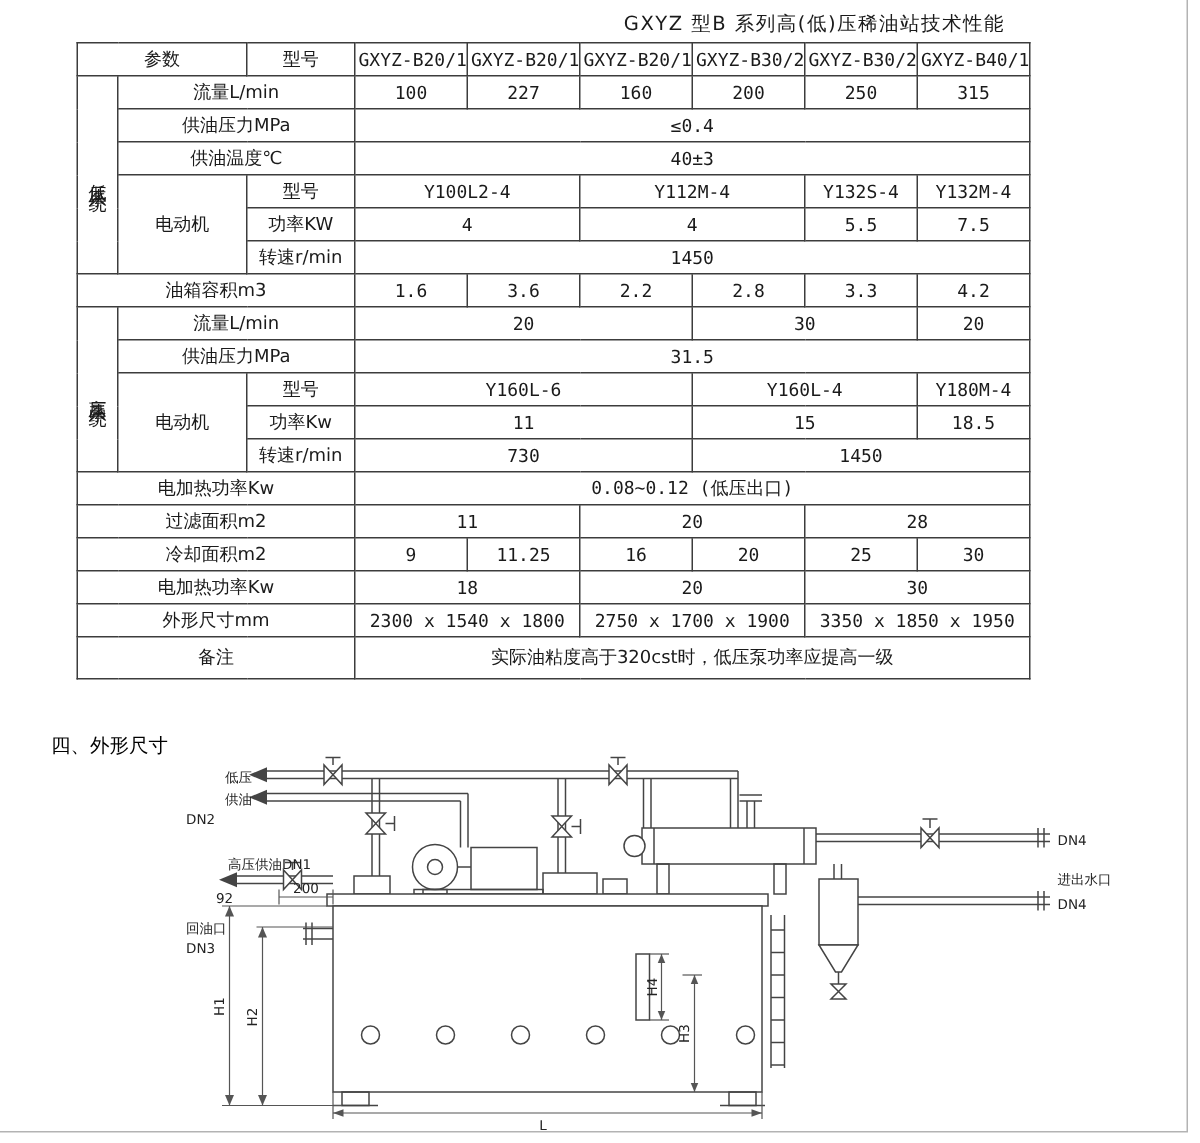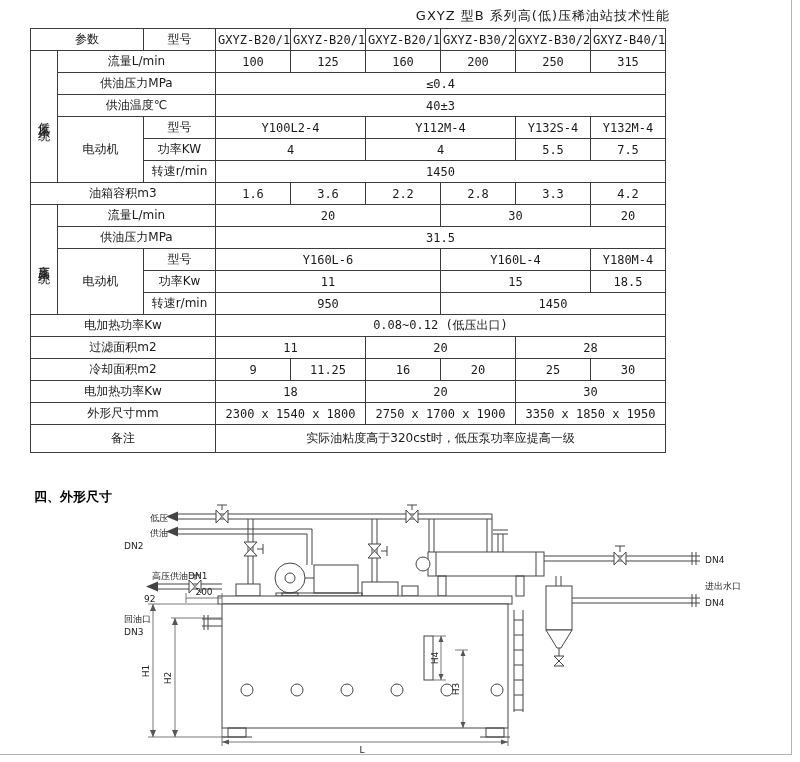--- a/index.html
+++ b/index.html
@@ -1,21 +1,21 @@
 <!DOCTYPE html>
 <html><head>
 <meta charset="utf-8">
 <style>
   html,body{margin:0;padding:0;background:#fff;}
   #page{position:relative;width:800px;height:762px;background:#fff;
         font-family:"DejaVu Sans",sans-serif;color:#1a1a1a;overflow:hidden;}
   .title{position:absolute;left:35px;top:7px;width:635px;text-align:right;
          font-size:13px;letter-spacing:1px;}
-  .sec-heading{position:absolute;left:34px;top:488px;font-size:13px;font-weight:bold;color:#000;}
-  table.spec{border-collapse:collapse;table-layout:fixed;position:absolute;left:30px;top:28px;width:635px;border-radius:26px;}
+  .sec-heading{position:absolute;left:34px;top:488px;font-size:13px;font-weight:normal;color:#000;}
+  table.spec{border-collapse:collapse;table-layout:fixed;position:absolute;left:51px;top:28px;width:635px;border-radius:26px;}
   table.spec td{border:1px solid #3c3c3c;text-align:center;vertical-align:middle;
         font-size:12px;padding:0 2px;height:21px;white-space:nowrap;overflow:hidden;}
   td.val{font-family:"DejaVu Sans Mono","Liberation Mono",monospace;font-size:11px;}
   tr.remark-row td{height:27px;}
   .vert{writing-mode:vertical-lr;text-orientation:upright;margin:0 auto;
         letter-spacing:2px;font-size:12px;line-height:14px;}
   svg{position:absolute;left:0;top:500px;}
   .dline{stroke:#444;fill:none;stroke-width:1;}
   .valve{fill:#fff;stroke:#444;stroke-width:1;}
   .solid{fill:#444;stroke:none;}
@@ -53,21 +53,21 @@
       <td class="val">GXYZ-B30/200</td>
       <td class="val">GXYZ-B30/250</td>
       <td class="val">GXYZ-B40/135</td>
     </tr>
     <tr>
       <td rowspan="6">
             <div class="vert">低压系统</div>
           </td>
       <td colspan="2">流量L/min</td>
       <td class="val">100</td>
-      <td class="val">125</td>
+      <td class="val">227</td>
       <td class="val">160</td>
       <td class="val">200</td>
       <td class="val">250</td>
       <td class="val">315</td>
     </tr>
     <tr>
       <td colspan="2">供油压力MPa</td>
       <td colspan="6" class="val">≤0.4</td>
     </tr>
     <tr>
@@ -123,21 +123,21 @@
       <td class="val">Y180M-4</td>
     </tr>
     <tr>
       <td>功率Kw</td>
       <td colspan="3" class="val">11</td>
       <td colspan="2" class="val">15</td>
       <td class="val">18.5</td>
     </tr>
     <tr>
       <td>转速r/min</td>
-      <td colspan="3" class="val">950</td>
+      <td colspan="3" class="val">730</td>
       <td colspan="3" class="val">1450</td>
     </tr>
     <tr>
       <td colspan="3">电加热功率Kw</td>
       <td colspan="6" class="val">0.08~0.12 (低压出口)</td>
     </tr>
     <tr>
       <td colspan="3">过滤面积m2</td>
       <td colspan="2" class="val">11</td>
       <td colspan="2" class="val">20</td>

